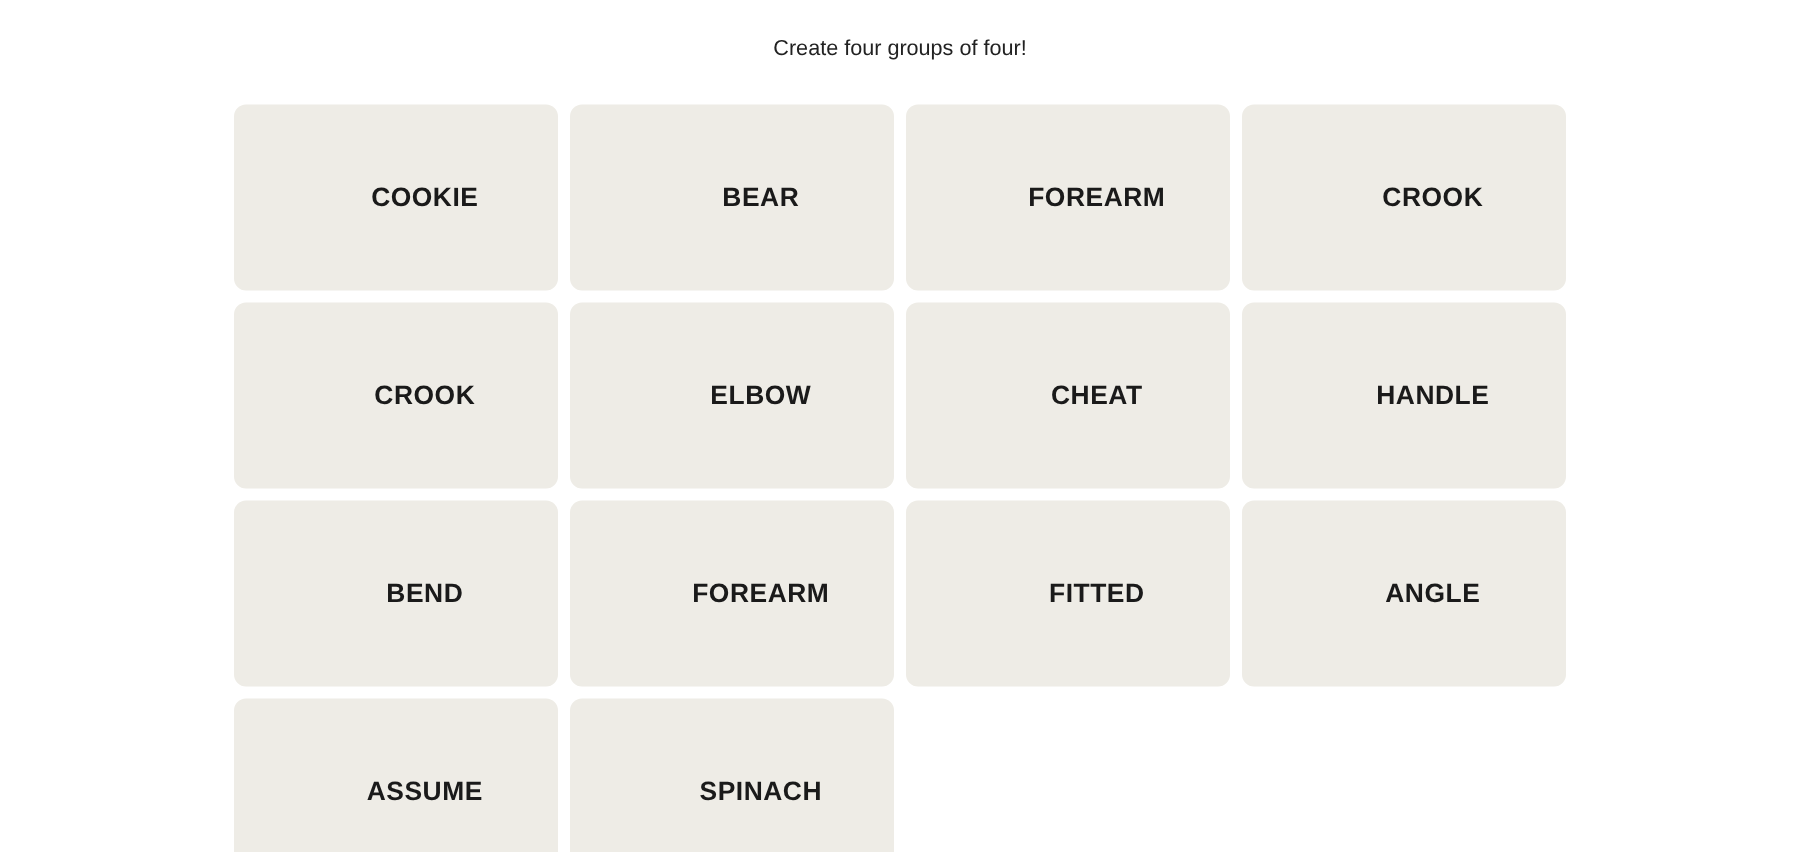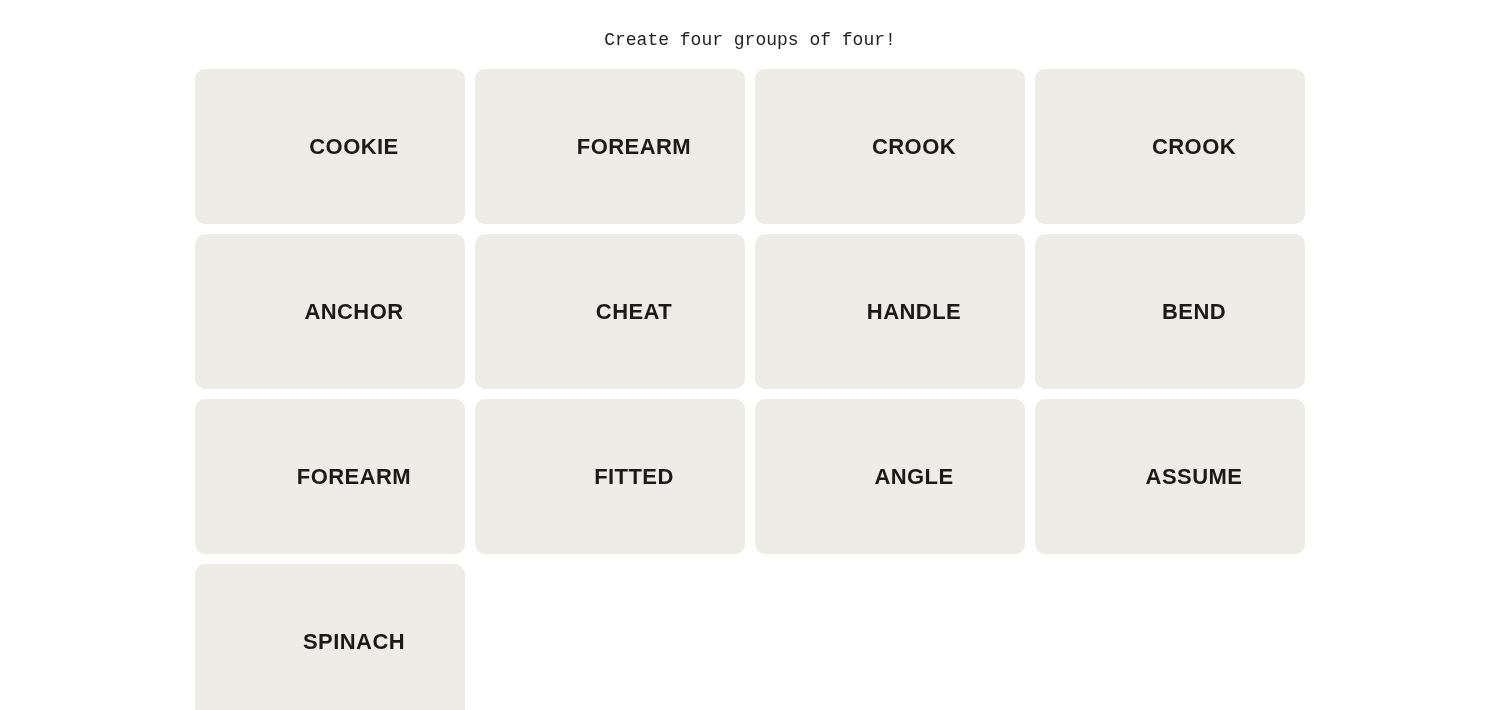--- a/index.html
+++ b/index.html
@@ -16,22 +16,22 @@
       align-items: center;
       justify-content: flex-start;
       min-height: 710px;
       padding-top: 30px;
     }
 
     .subtitle {
       font-size: 18px;
       font-weight: 400;
       color: #222222;
-      margin-bottom: 19px;
-      font-family: Liberation Mono, monospace;
+      margin-bottom: 36px;
+      font-family: Liberation Sans, sans-serif;
     }
 
     .grid {
       display: grid;
       grid-template-columns: repeat(4, 270px);
       grid-template-rows: repeat(4, 155px);
       gap: 10px;
     }
 
     .card {
@@ -58,30 +58,33 @@
 </head>
 <body>
 
 <p class="subtitle">Create four groups of four!</p>
 
 <div class="grid" id="grid-container">
 <div class="card">
       <span class="card-label">COOKIE</span>
     </div>
     <div class="card">
+      <span class="card-label">BEAR</span>
+    </div>
+    <div class="card">
       <span class="card-label">FOREARM</span>
     </div>
     <div class="card">
       <span class="card-label">CROOK</span>
     </div>
     <div class="card">
       <span class="card-label">CROOK</span>
     </div>
     <div class="card">
-      <span class="card-label">ANCHOR</span>
+      <span class="card-label">ELBOW</span>
     </div>
     <div class="card">
       <span class="card-label">CHEAT</span>
     </div>
     <div class="card">
       <span class="card-label">HANDLE</span>
     </div>
     <div class="card">
       <span class="card-label">BEND</span>
     </div>

